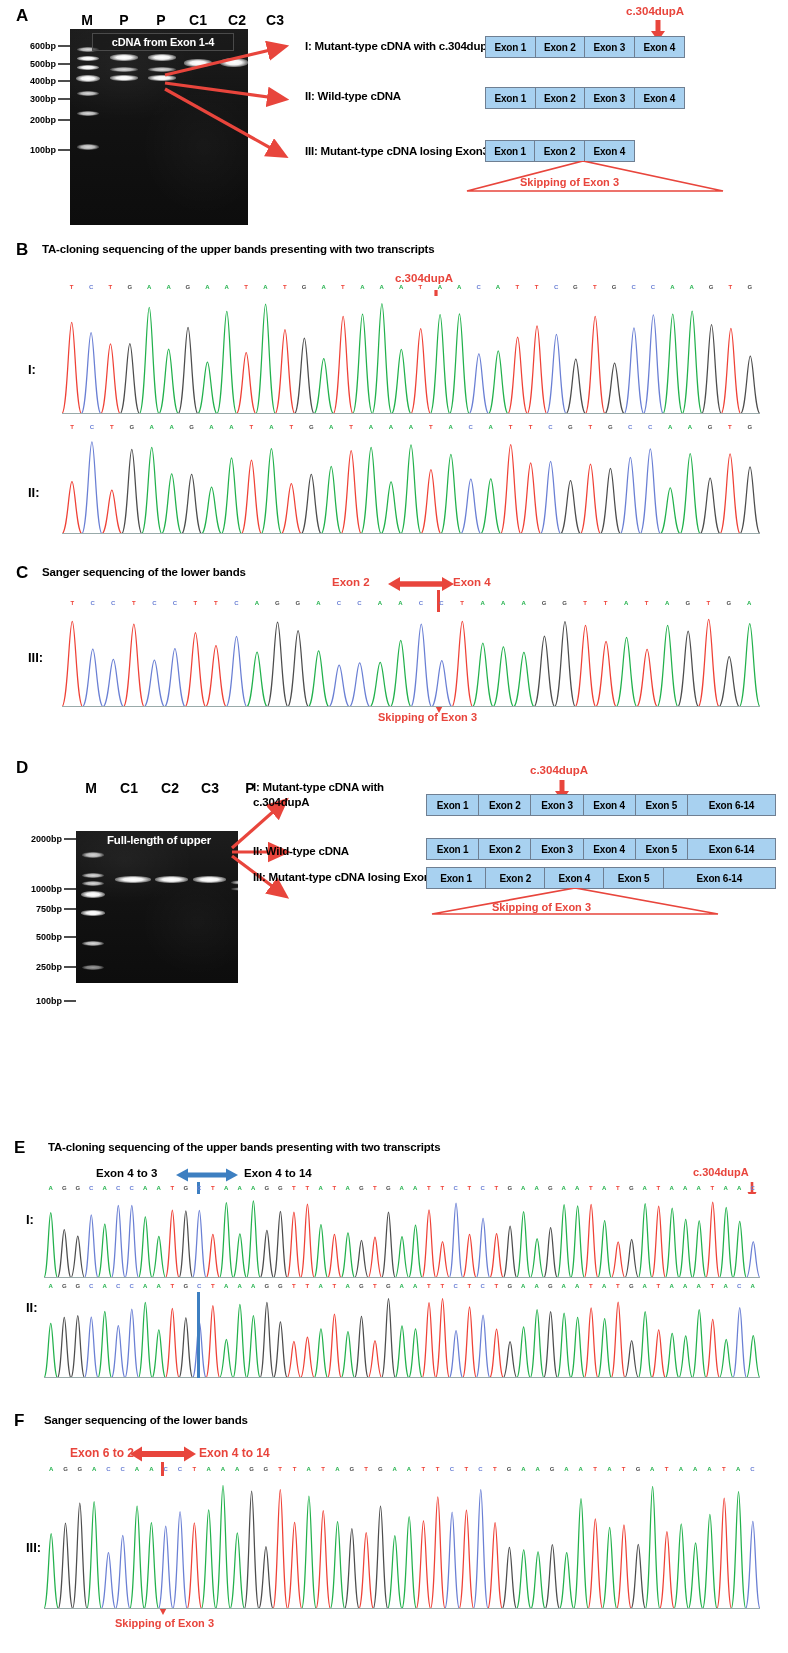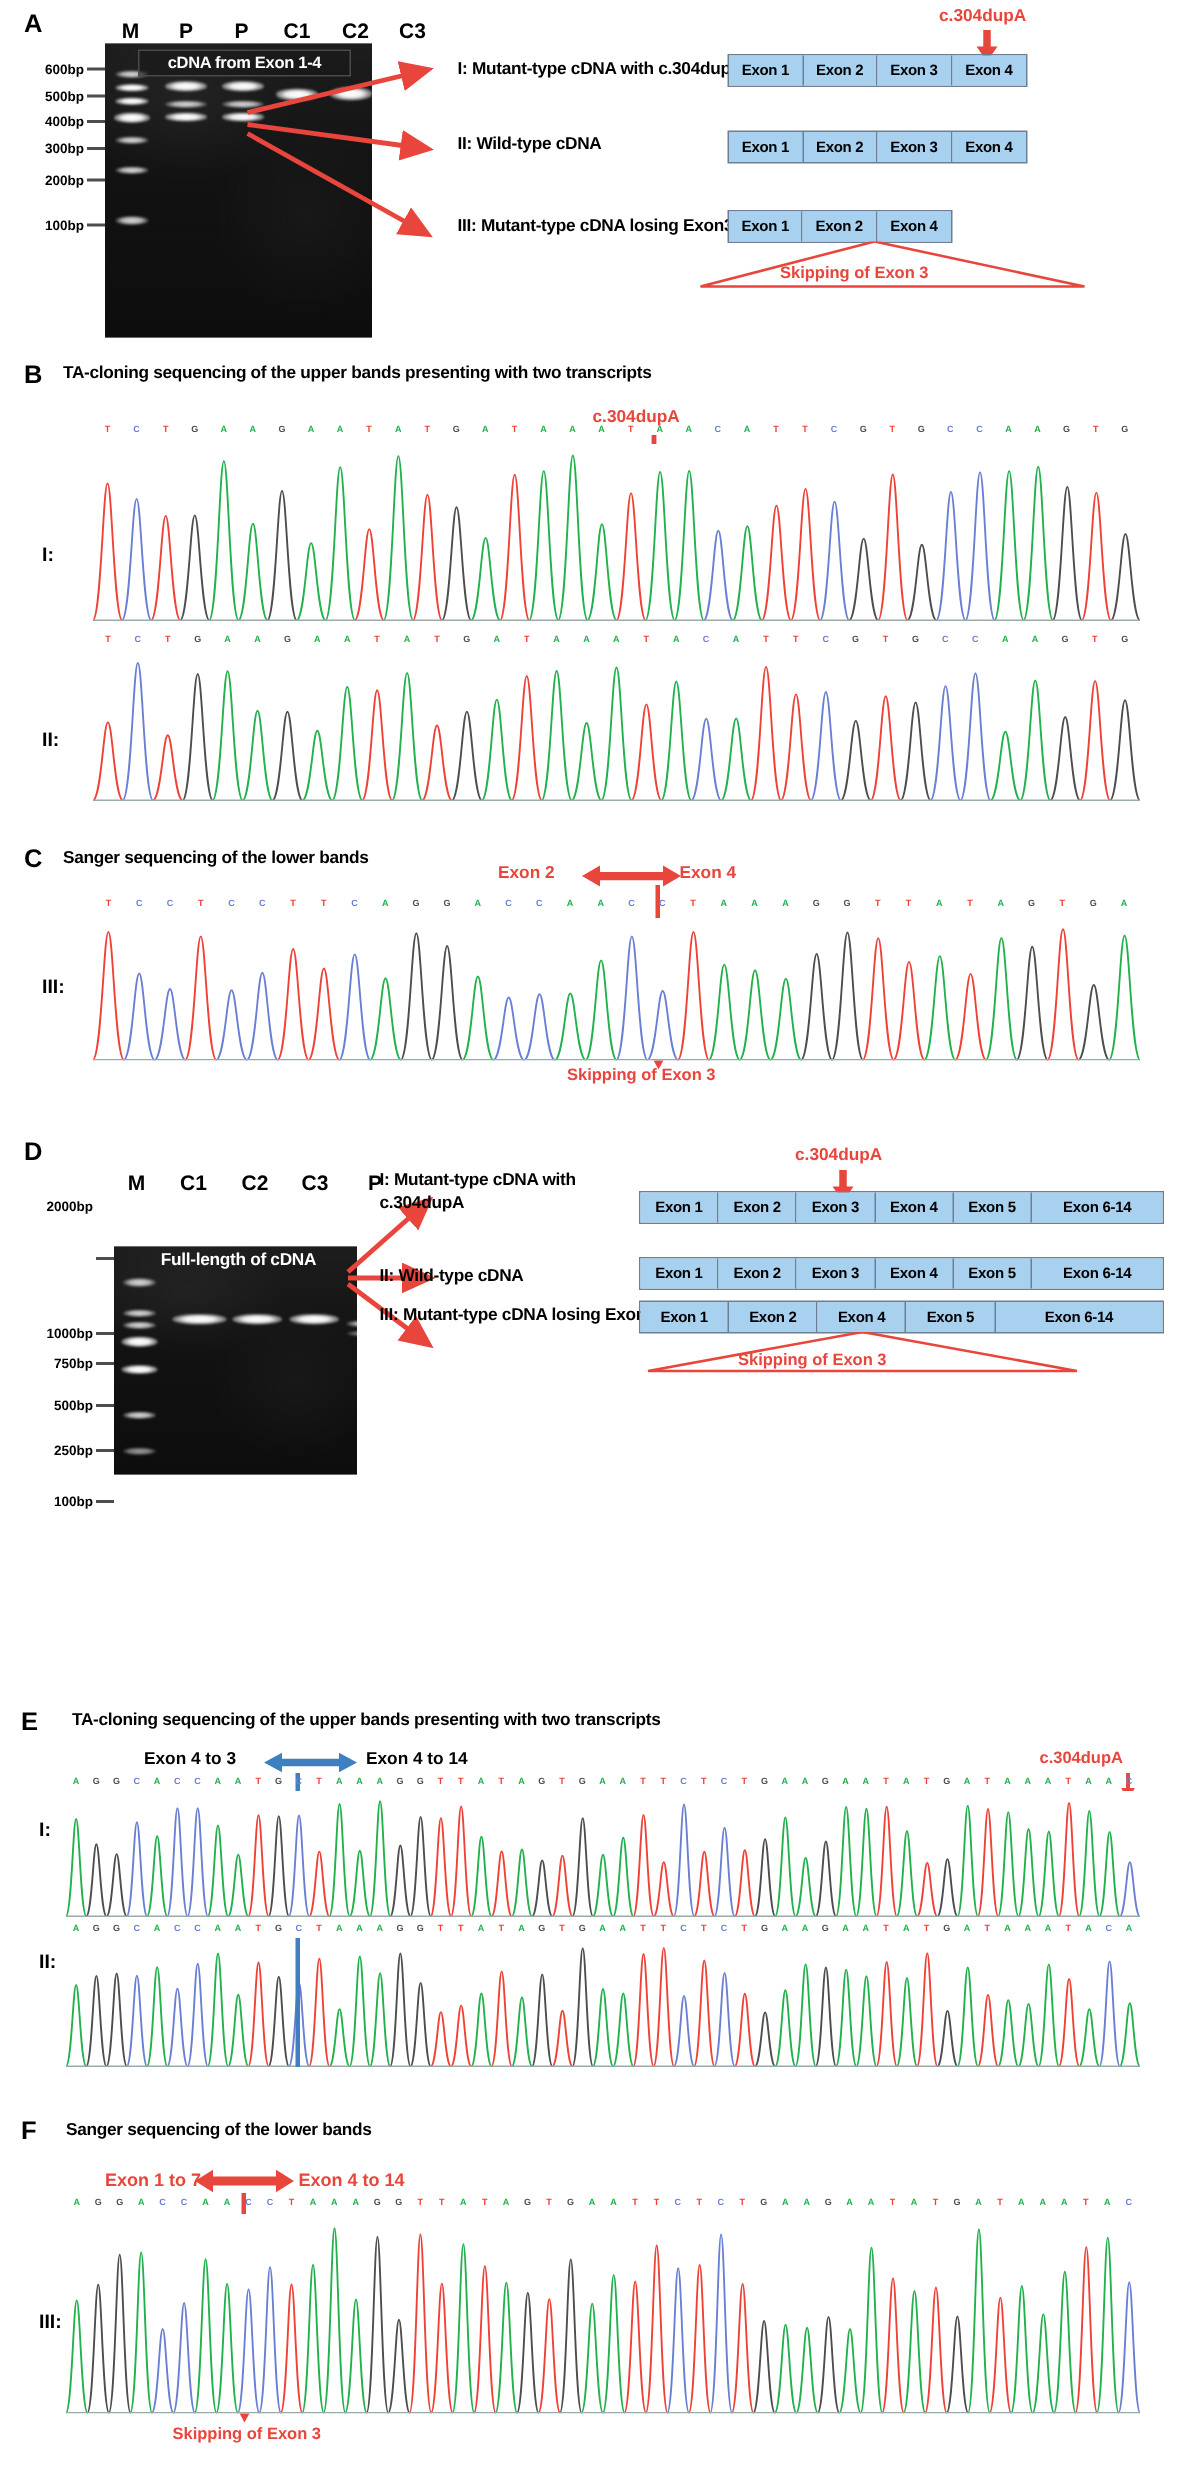--- a/index.html
+++ b/index.html
@@ -405,37 +405,37 @@
 <div class="abs plabel" style="left:16px;top:758px;">D</div>
 
 <div class="lanehdr abs" style="left:76px;top:780px;width:30px;">M</div>
 <div class="lanehdr abs" style="left:114px;top:780px;width:30px;">C1</div>
 <div class="lanehdr abs" style="left:155px;top:780px;width:30px;">C2</div>
 <div class="lanehdr abs" style="left:195px;top:780px;width:30px;">C3</div>
 <div class="lanehdr abs" style="left:235px;top:780px;width:30px;">P</div>
 
 <div class="gel" style="left:76px;top:831px;width:162px;height:152px;">
   <div class="gel-inner"></div>
-  <div class="gelcap" style="left:18px;top:3px;width:130px;font-size:11.5px;">Full-length of cDNA</div>
+  <div class="gelcap" style="left:18px;top:3px;width:130px;font-size:11.5px;">Full-length of upper</div>
 
   <div class="band dim" style="left:6px;top:21px;width:22px;height:6px;"></div>
   <div class="band dim" style="left:6px;top:42px;width:22px;height:5px;"></div>
   <div class="band dim" style="left:6px;top:50px;width:22px;height:5px;"></div>
   <div class="band" style="left:5px;top:60px;width:24px;height:7px;"></div>
   <div class="band" style="left:5px;top:79px;width:24px;height:6px;"></div>
   <div class="band dim" style="left:6px;top:110px;width:22px;height:5px;"></div>
   <div class="band faint" style="left:6px;top:134px;width:22px;height:5px;"></div>
 
   <div class="band" style="left:39px;top:45px;width:36px;height:7px;"></div>
   <div class="band" style="left:79px;top:45px;width:33px;height:7px;"></div>
   <div class="band" style="left:117px;top:45px;width:33px;height:7px;"></div>
   <div class="band dim" style="left:155px;top:49px;width:30px;height:5px;"></div>
   <div class="band faint" style="left:155px;top:56px;width:30px;height:4px;"></div>
 </div>
-<div class="bpmark" style="left:10px;top:799px;width:52px;">2000bp</div>
+<div class="bpmark" style="left:10px;top:834px;width:52px;">2000bp</div>
 <div class="ticker abs" style="left:64px;top:838px;width:12px;"></div>
 <div class="bpmark" style="left:10px;top:884px;width:52px;">1000bp</div>
 <div class="ticker abs" style="left:64px;top:888px;width:12px;"></div>
 <div class="bpmark" style="left:10px;top:904px;width:52px;">750bp</div>
 <div class="ticker abs" style="left:64px;top:908px;width:12px;"></div>
 <div class="bpmark" style="left:10px;top:932px;width:52px;">500bp</div>
 <div class="ticker abs" style="left:64px;top:936px;width:12px;"></div>
 <div class="bpmark" style="left:10px;top:962px;width:52px;">250bp</div>
 <div class="ticker abs" style="left:64px;top:966px;width:12px;"></div>
 <div class="bpmark" style="left:10px;top:996px;width:52px;">100bp</div>
@@ -728,21 +728,21 @@
       <path d="M688.7109433962264,86 C692.7853886792453,86 693.6283773584906,15.558926740399983 695.7358490566038,15.558926740399983 C697.843320754717,15.558926740399983 698.6863094339623,86 702.7607547169812,86" fill="none" stroke="#6a7fd4" stroke-width="1.25"></path>
       <path d="M702.2203773584905,86 C706.2948226415094,86 707.1378113207547,43.50567082108263 709.2452830188679,43.50567082108263 C711.352754716981,43.50567082108263 712.1957433962264,86 716.2701886792453,86" fill="none" stroke="#22b14c" stroke-width="1.25"></path>
     </svg>
     <div class="baseline"></div>
   </div>
 <div class="abs" style="left:197px;top:1292px;width:2.5px;height:86px;background:#3d7fc1;"></div>
 
 <div class="abs plabel" style="left:14px;top:1411px;">F</div>
 <div class="abs ptitle" style="left:44px;top:1414px;">Sanger sequencing of the lower bands</div>
 
-<div class="abs redtxt" style="left:70px;top:1446px;font-size:12px;">Exon 1 to 7</div>
+<div class="abs redtxt" style="left:70px;top:1446px;font-size:12px;">Exon 6 to 2</div>
 <div class="abs redtxt" style="left:199px;top:1446px;font-size:12px;">Exon 4 to 14</div>
 <svg class="abs" style="left:130px;top:1445px;" width="66" height="18">
   <line x1="10" y1="9" x2="56" y2="9" stroke="#e8453c" stroke-width="6"></line>
   <path d="M0,9 L12,1.5 L12,16.5 z" fill="#e8453c"></path>
   <path d="M66,9 L54,1.5 L54,16.5 z" fill="#e8453c"></path>
 </svg>
 <div class="abs" style="left:161px;top:1462px;width:3px;height:148px;background:#e8453c;"></div>
 <svg class="abs" style="left:154px;top:1602px;" width="18" height="14">
   <path d="M2,0 L16,0 L9,13 z" fill="#e8453c"></path>
   </svg>

